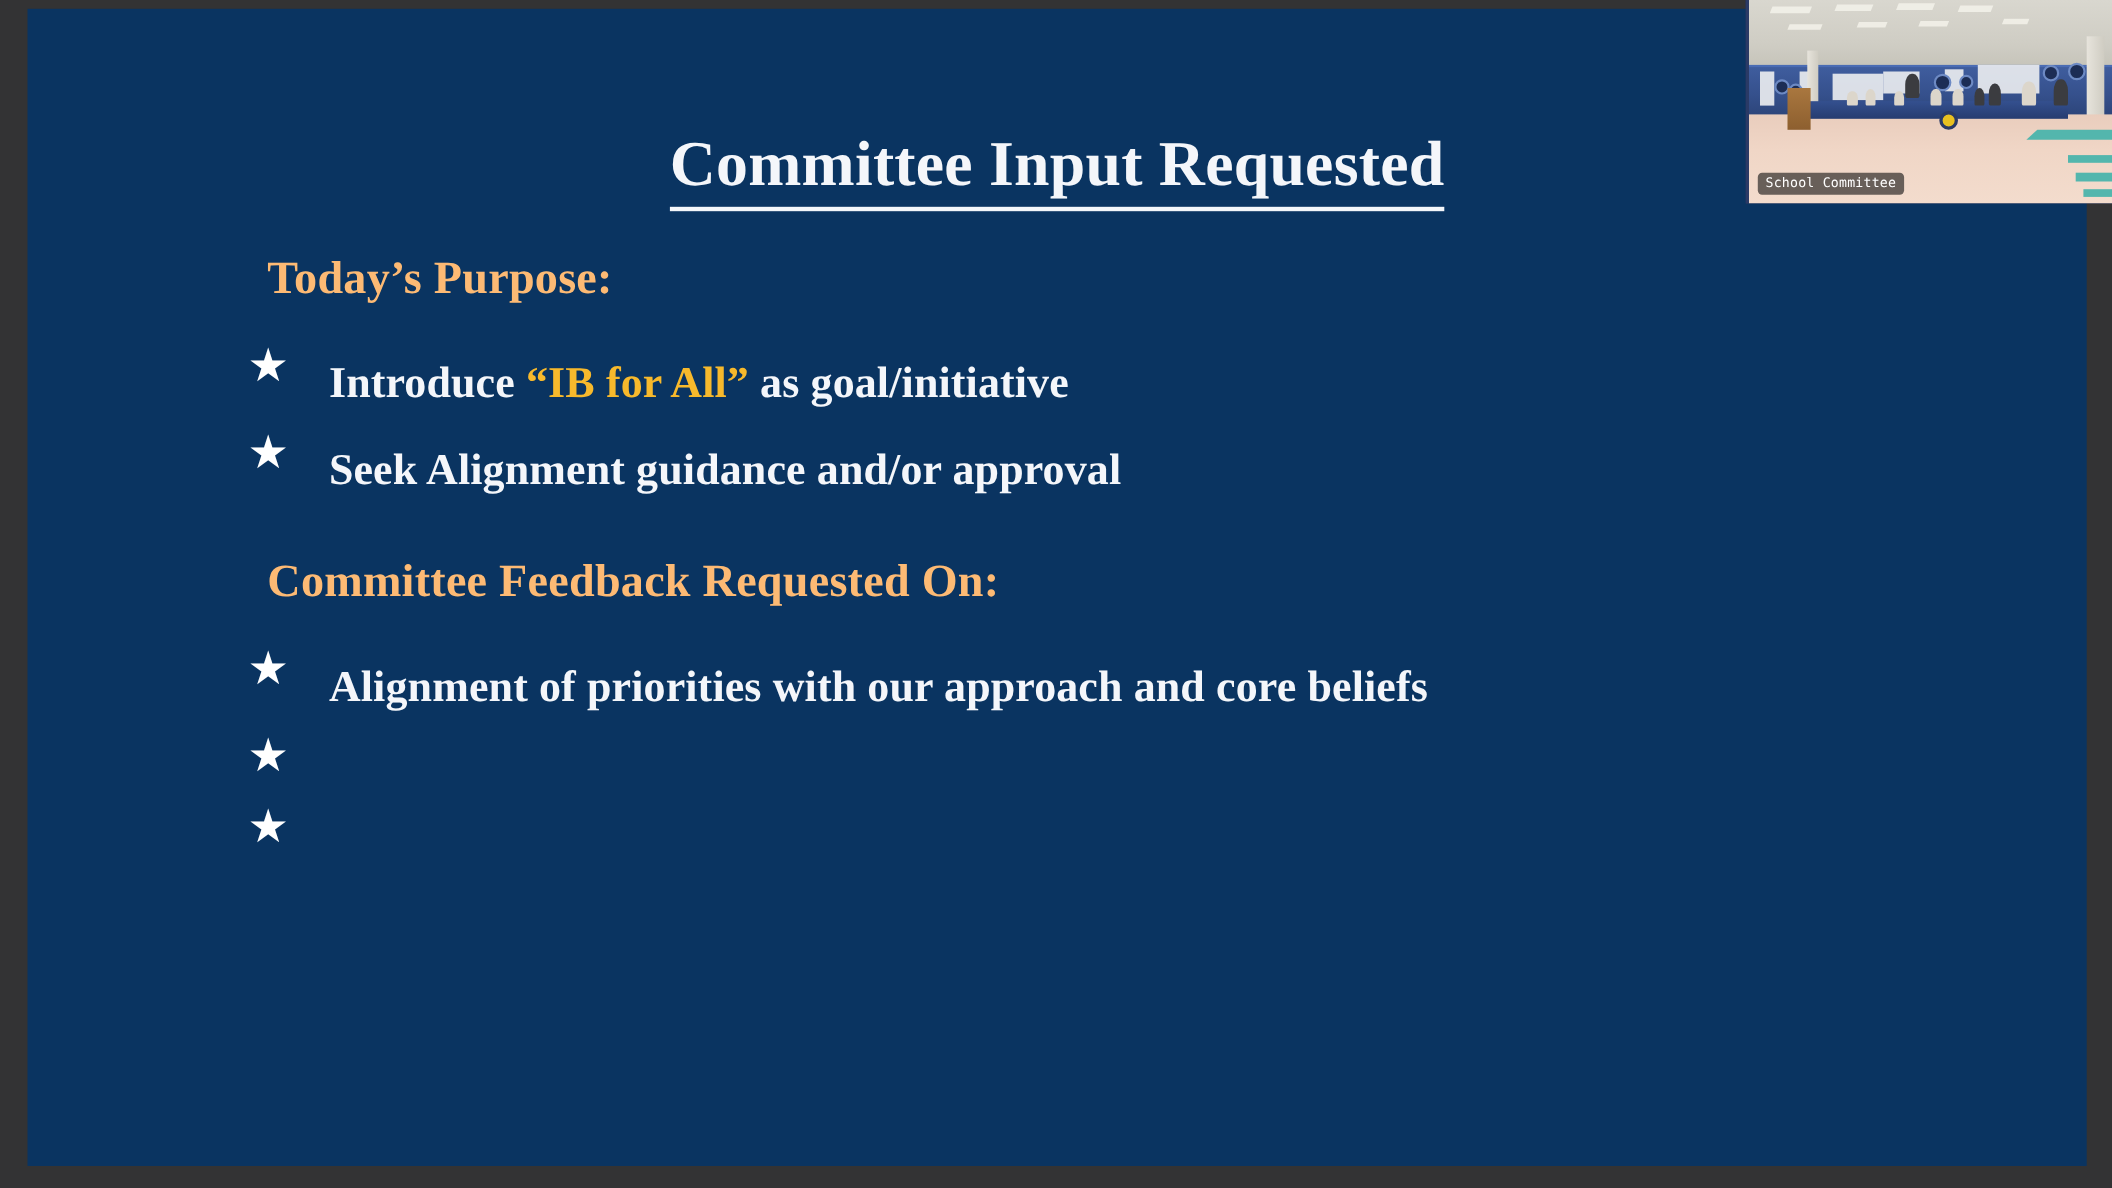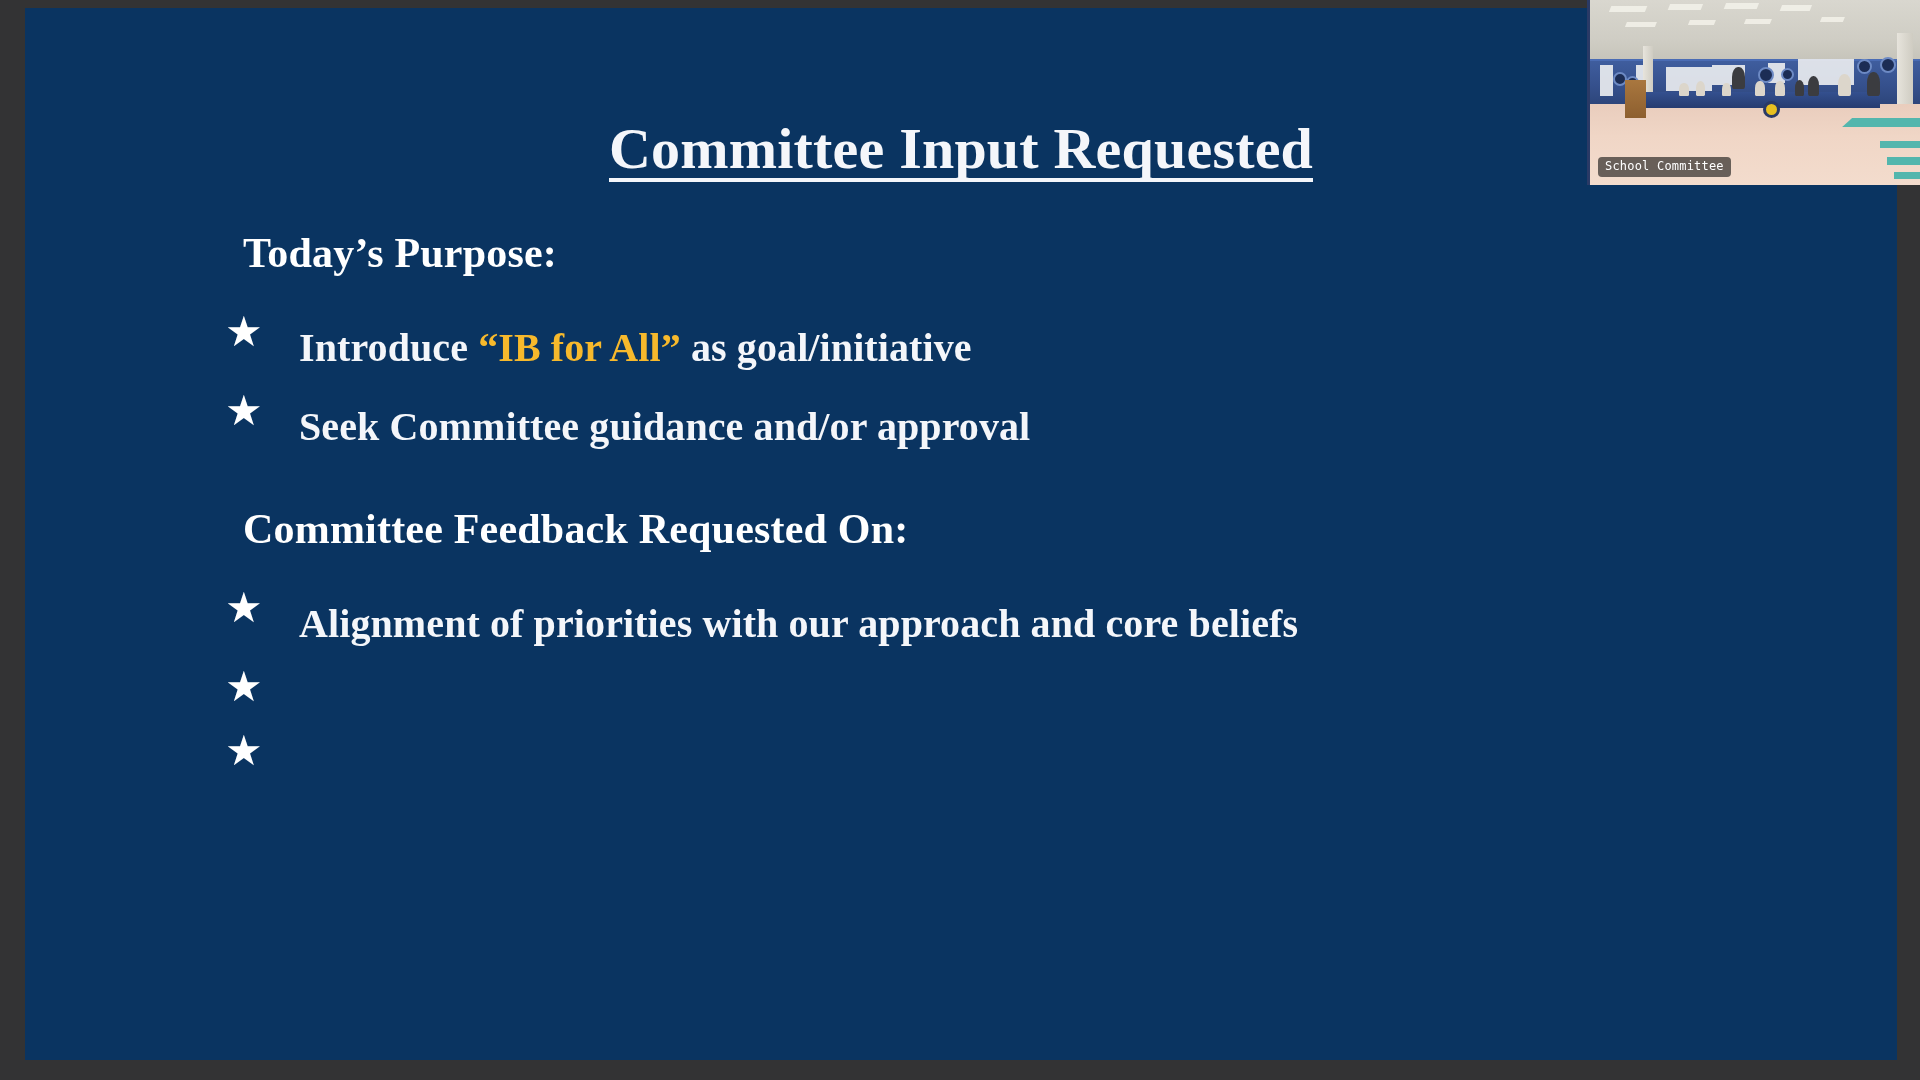--- a/index.html
+++ b/index.html
@@ -41,32 +41,32 @@
     color:#f4f6fa;
     font-family:"Liberation Serif", serif;
     font-weight:bold;
     font-size:58px;
     letter-spacing:0.2px;
     line-height:1;
   }
   .slide-title .tu {
     display:inline-block;
     border-bottom:4px solid #f4f6fa;
-    padding-bottom:0;
+    padding-bottom:10px;
   }
 
   
   .body-col {
     position:absolute;
     left:196px; top:222px;
     width:1640px;
   }
 
   .section-head {
-    color:#ffffff;
+    color:#fdba74;
     font-family:"Liberation Serif", serif;
     font-weight:bold;
     font-size:42px;
     line-height:1.1;
     letter-spacing:0.2px;
     margin-left:22px;
   }
 
   .bullet-list { margin-top:26px; }
 
@@ -213,21 +213,21 @@
 
           <div class="bullet-list">
 
             <div class="bullet">
               <div class="bullet-star">★</div>
               <div class="bullet-text"><span>Introduce </span><span class="hl">“IB for All”</span><span> as goal/initiative</span></div>
             </div>
 
             <div class="bullet">
               <div class="bullet-star">★</div>
-              <div class="bullet-text"><span>Seek Committee guidance and/or approval</span></div>
+              <div class="bullet-text"><span>Seek Alignment guidance and/or approval</span></div>
             </div>
 
           </div>
         </div>
 
         <div class="gap-after-first"></div>
 
         <div>
           <div class="section-head">Committee Feedback Requested On:</div>
 

